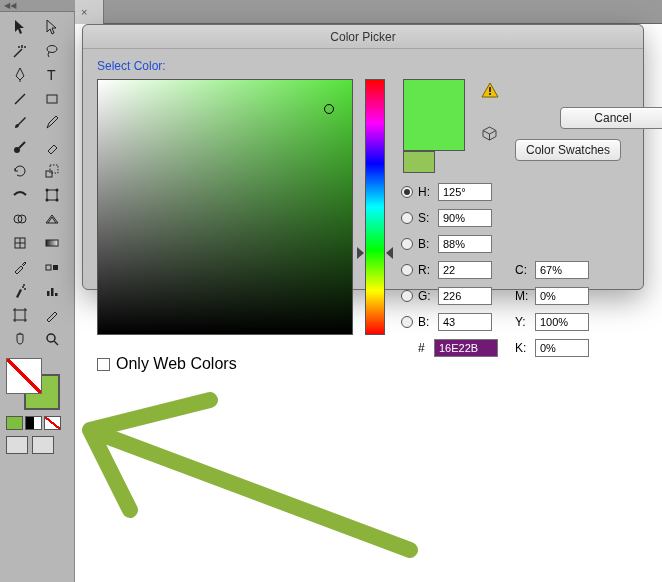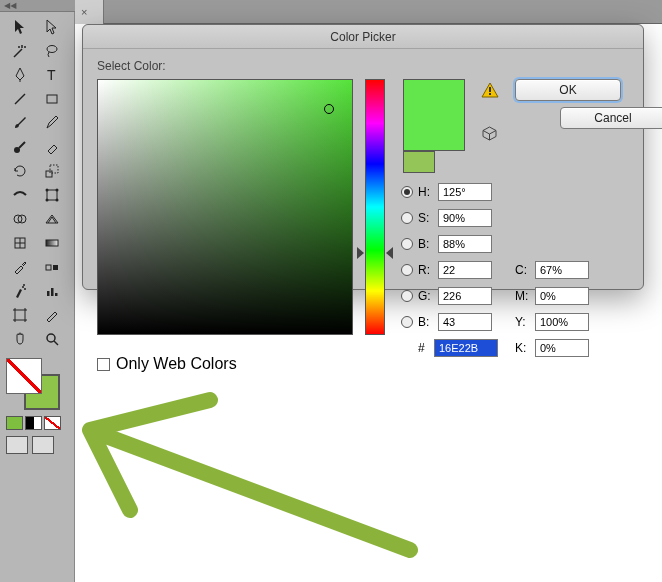--- a/index.html
+++ b/index.html
@@ -22,21 +22,21 @@
   .screen-row { margin:6px 6px; display:flex; gap:4px; }
   .screen { width:22px; height:18px; border:1px solid #555; background:#ddd; }
 
   .tab-bar { position:absolute; left:75px; top:0; right:0; height:24px; background:#9a9a9a; border-bottom:1px solid #666; display:flex; align-items:center; }
   .tab { height:24px; background:#cfcfcf; border-right:1px solid #777; display:flex; align-items:center; padding:0 10px 0 6px; font-size:11px; color:#222; }
   .tab .x { font-size:11px; color:#555; margin-right:6px; }
 
   .dialog { position:absolute; left:82px; top:24px; width:562px; height:266px; background:#c3c3c3; border:1px solid #6d6d6d; border-radius:6px; box-shadow: 0 10px 30px rgba(0,0,0,.35); }
   .dlg-title { height:24px; text-align:center; font-size:12px; line-height:24px; color:#333; border-bottom:1px solid #a3a3a3; background:linear-gradient(#d6d6d6,#c4c4c4); border-radius:6px 6px 0 0;}
   .dlg-body { position:relative; padding:12px 14px; }
-  .label { font-size:12px; color:#404040; }
+  .label { font-size:12px; color:#1d4ed8; }
   .sel-label { position:absolute; left:14px; top:10px; }
 
   .sv-box { position:absolute; left:14px; top:30px; width:256px; height:256px; border:1px solid #555;
             background:
               linear-gradient(to top, #000, rgba(0,0,0,0)),
               linear-gradient(to right, #fff, #55e23a); }
   .sv-marker { position:absolute; width:10px; height:10px; border:1px solid #000; border-radius:50%; left:226px; top:24px; }
 
   .hue-strip { position:absolute; left:282px; top:30px; width:20px; height:256px; border:1px solid #555;
     background: linear-gradient(to bottom,#ff0000 0%,#ff00ff 17%,#0000ff 33%,#00ffff 50%,#00ff00 67%,#ffff00 83%,#ff0000 100%); }
@@ -56,21 +56,21 @@
   .btn.ok { left:432px; top:30px; box-shadow: 0 0 0 2px #8bb7e8, 0 1px 0 #fff inset; }
   .btn.cancel { left:432px; top:58px;margin-left:45px; }
   .btn.swatches { left:432px; top:90px; }
 
   .fields { position:absolute; left:318px; top:130px; font-size:12px; }
   .frow { display:flex; align-items:center; height:26px; }
   .radio { width:12px; height:12px; border:1px solid #555; border-radius:50%; margin-right:5px; background:#eee; position:relative; }
   .radio.on::after { content:""; position:absolute; left:2px; top:2px; width:6px; height:6px; background:#333; border-radius:50%; }
   .flabel { width:20px; text-align:left; }
   .finput { width:54px; height:18px; border:1px solid #777; background:#fff; font-size:11px; padding:1px 4px; }
-  .finput.sel { background:#1d4ed8; color:#fff; }
+  .finput.sel { background:#701a75; color:#fff; }
   .hashrow .flabel { width:16px; margin-left:17px; }
 
   .cmyk { position:absolute; left:432px; top:208px; font-size:12px; }
   .cmyk .frow .flabel { width:20px; text-align:left; }
   .cmyk .finput { width:54px; }
 
   .webonly { position:absolute; left:14px; top:306px; display:flex; align-items:center; font-size:16px; }
   .chk { width:13px; height:13px; border:1px solid #666; background:#fff; margin-right:6px; }
 
   .arrow { position:absolute; left:70px; top:370px; width:360px; height:200px; pointer-events:none; }
@@ -291,22 +291,22 @@
           <rect x="8" y="5" width="2" height="5" fill="#333"></rect>
           <rect x="8" y="11" width="2" height="2" fill="#333"></rect>
         </svg>
     </div>
     <div class="cube-icon">
       <svg viewBox="0 0 15 15">
           <path d="M7.5 1 L14 4.5 L14 10.5 L7.5 14 L1 10.5 L1 4.5 Z M1 4.5 L7.5 8 L14 4.5 M7.5 8 L7.5 14" fill="none" stroke="#444"></path>
         </svg>
     </div>
 
-    <div class="btn ok">OK</div>
     <div class="btn cancel">Cancel</div>
+    <div class="btn swatches">Color Swatches</div>
 
     <div class="fields">
       <div class="frow">
         <div class="radio on"></div>
         <div class="flabel">H:</div>
         <input class="finput" value="125°" style="">
       </div>
       <div class="frow">
         <div class="radio"></div>
         <div class="flabel">S:</div>

